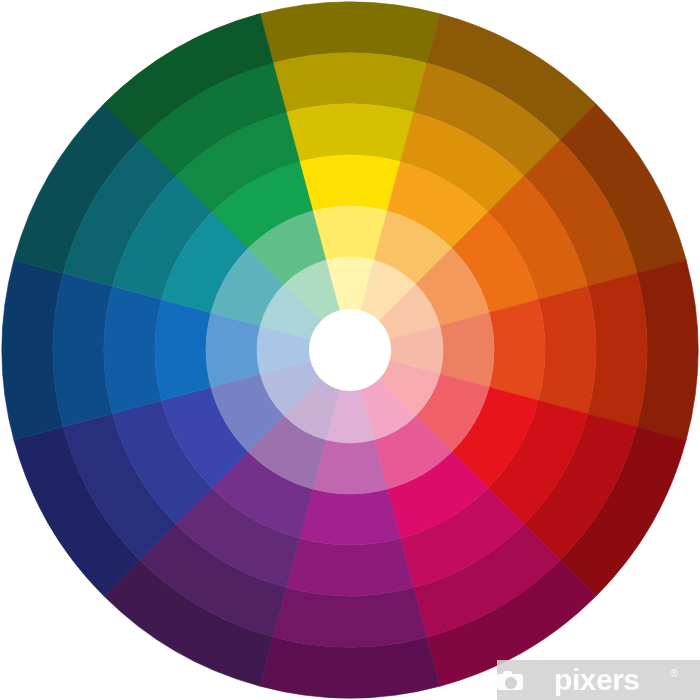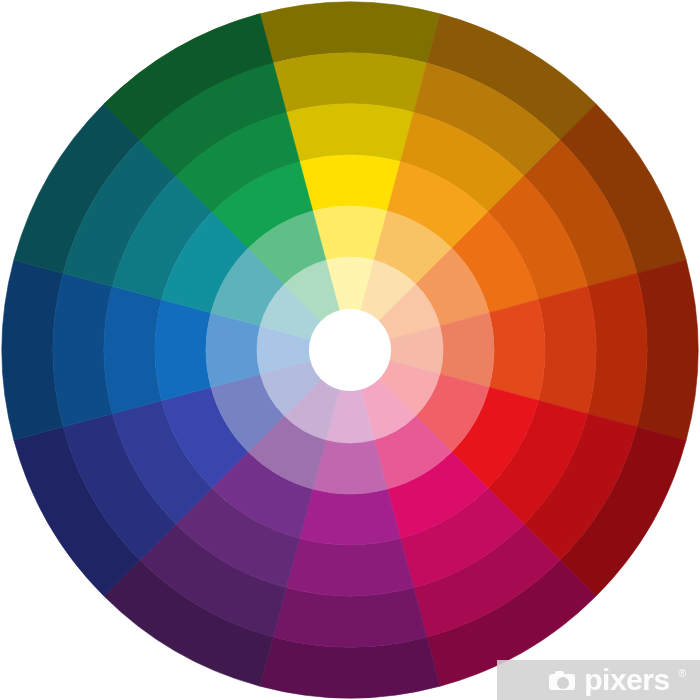--- a/index.html
+++ b/index.html
@@ -30,24 +30,24 @@
   }
   .watermark {
     position: absolute;
     right: 0;
     bottom: 0;
     width: 203px;
     height: 40px;
     background: rgba(210, 210, 210, 0.88);
     display: flex;
     align-items: center;
-    justify-content: flex-end;
+    justify-content: space-between;
     gap: 9px;
     box-sizing: border-box;
-    padding-right: 14px;
+    padding-right: 22px;
   }
   .wm-cam {
     width: 26px;
     height: 19px;
     position: relative;
     flex: 0 0 auto;
   }
   .wm-cam .body {
     position: absolute;
     left: 0;

